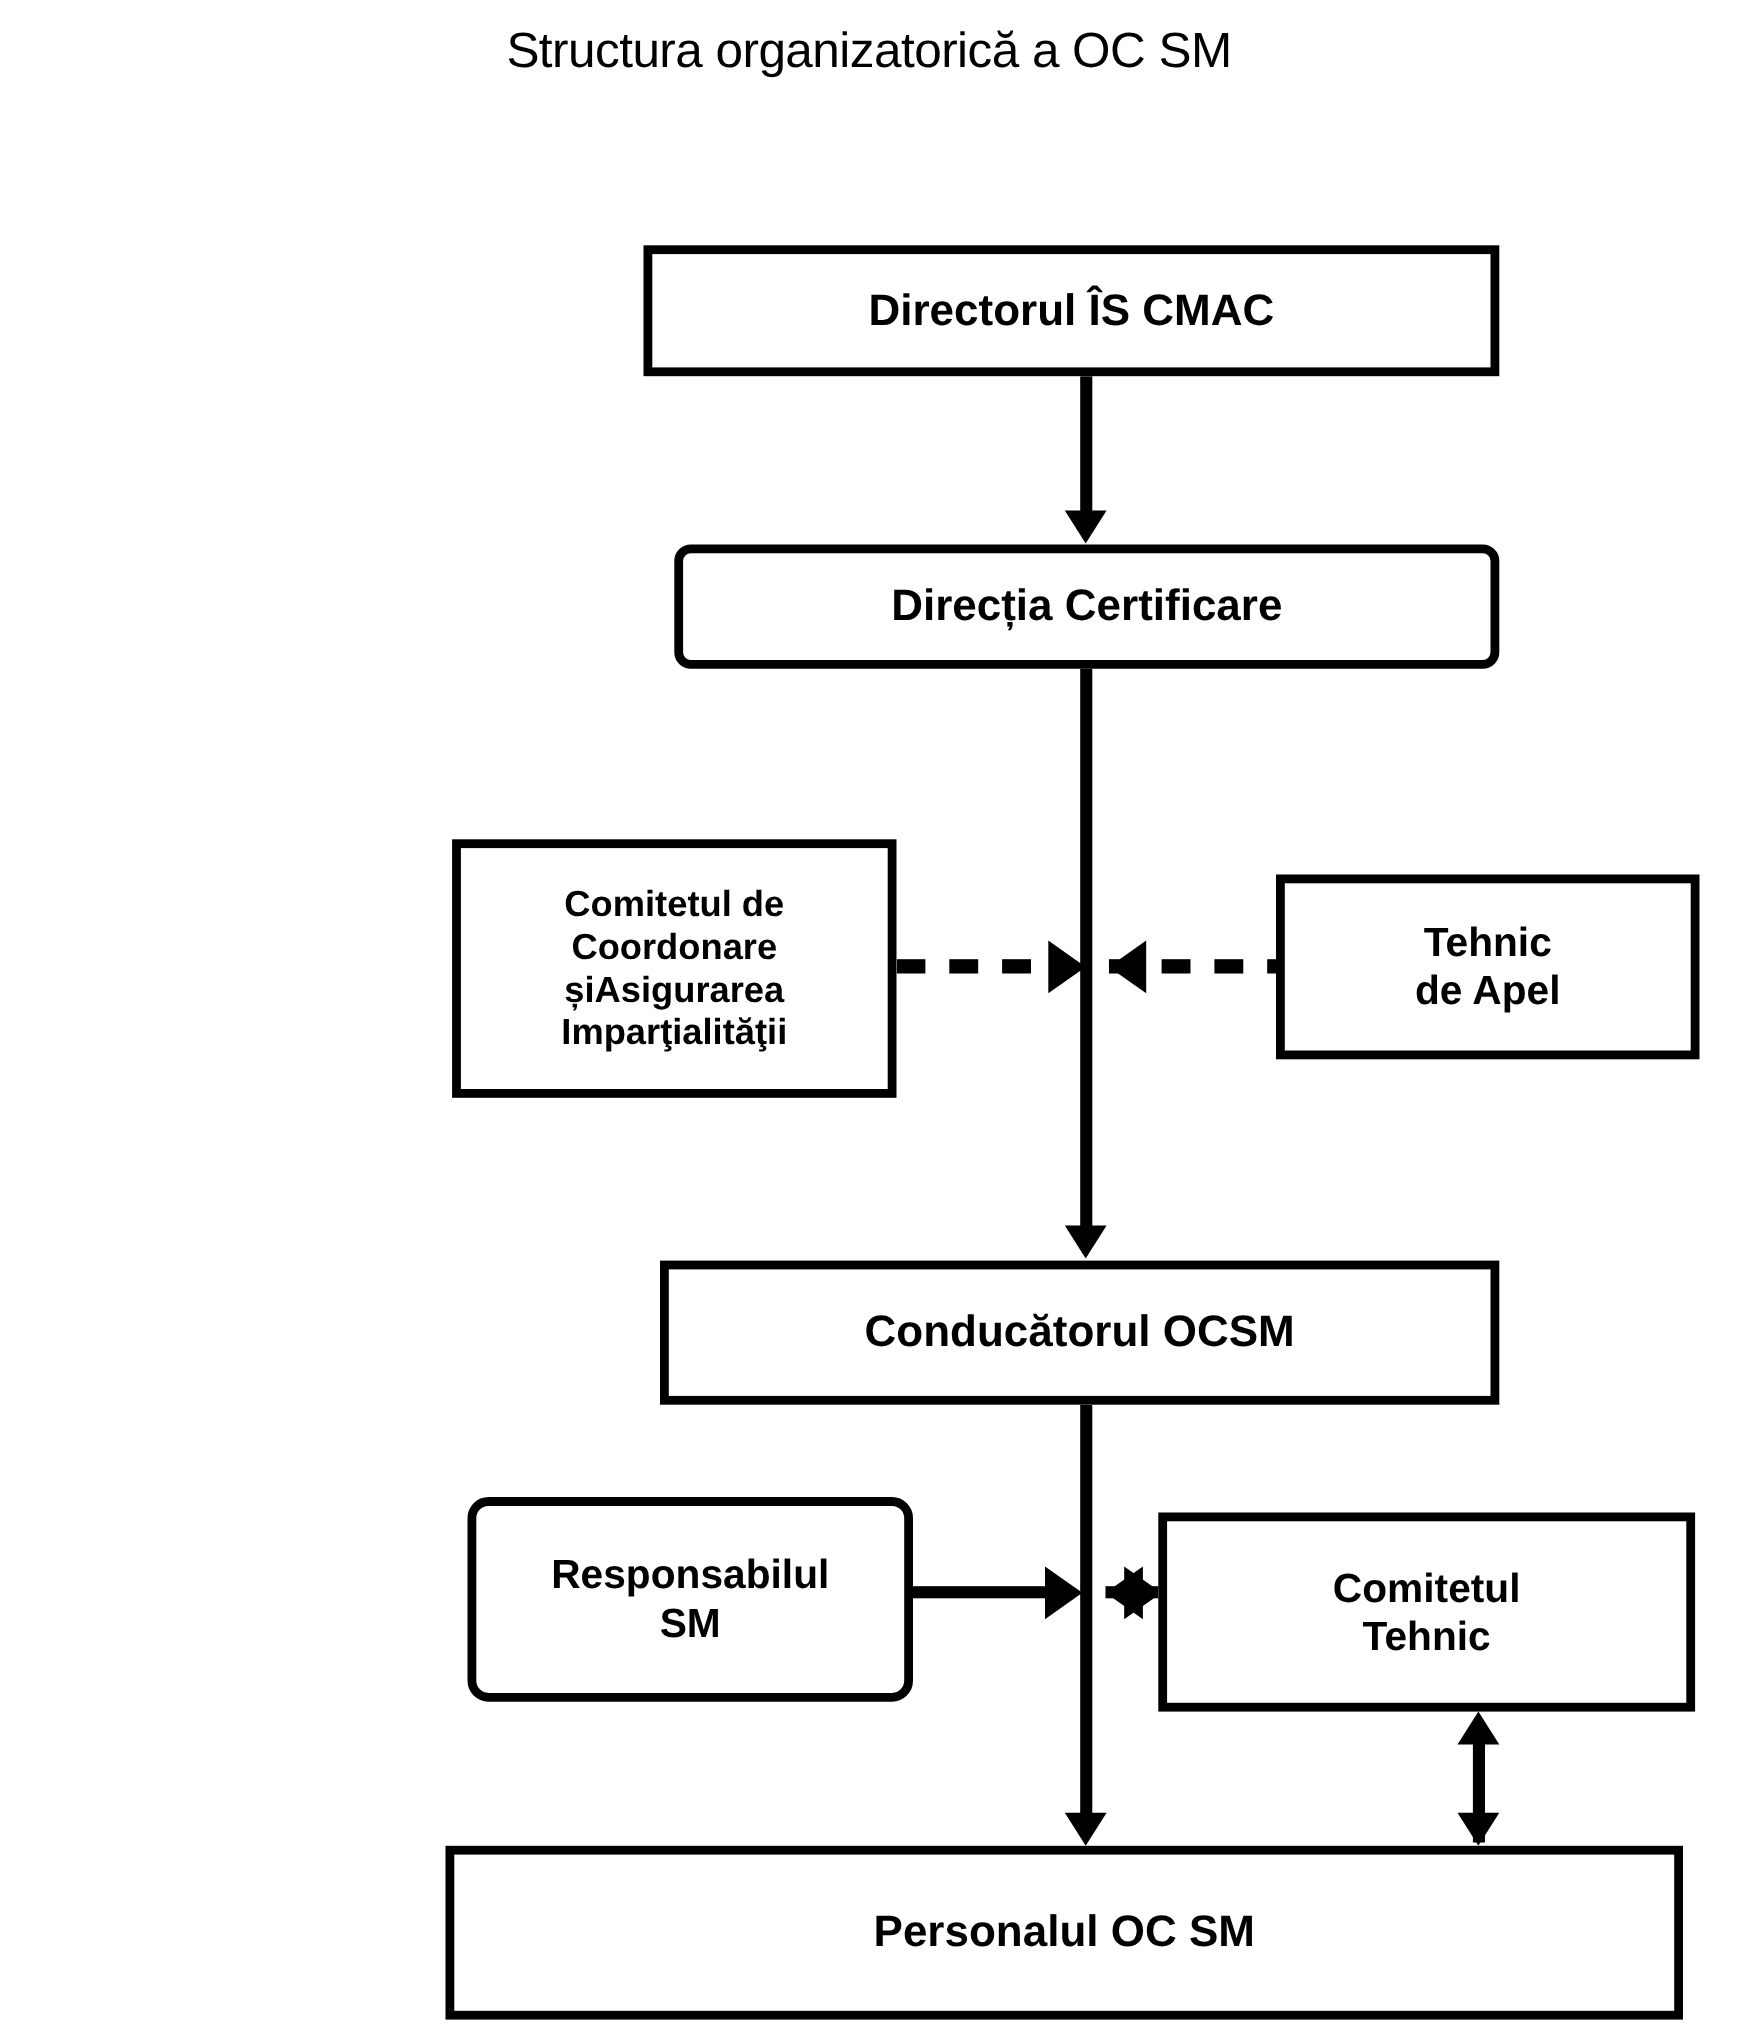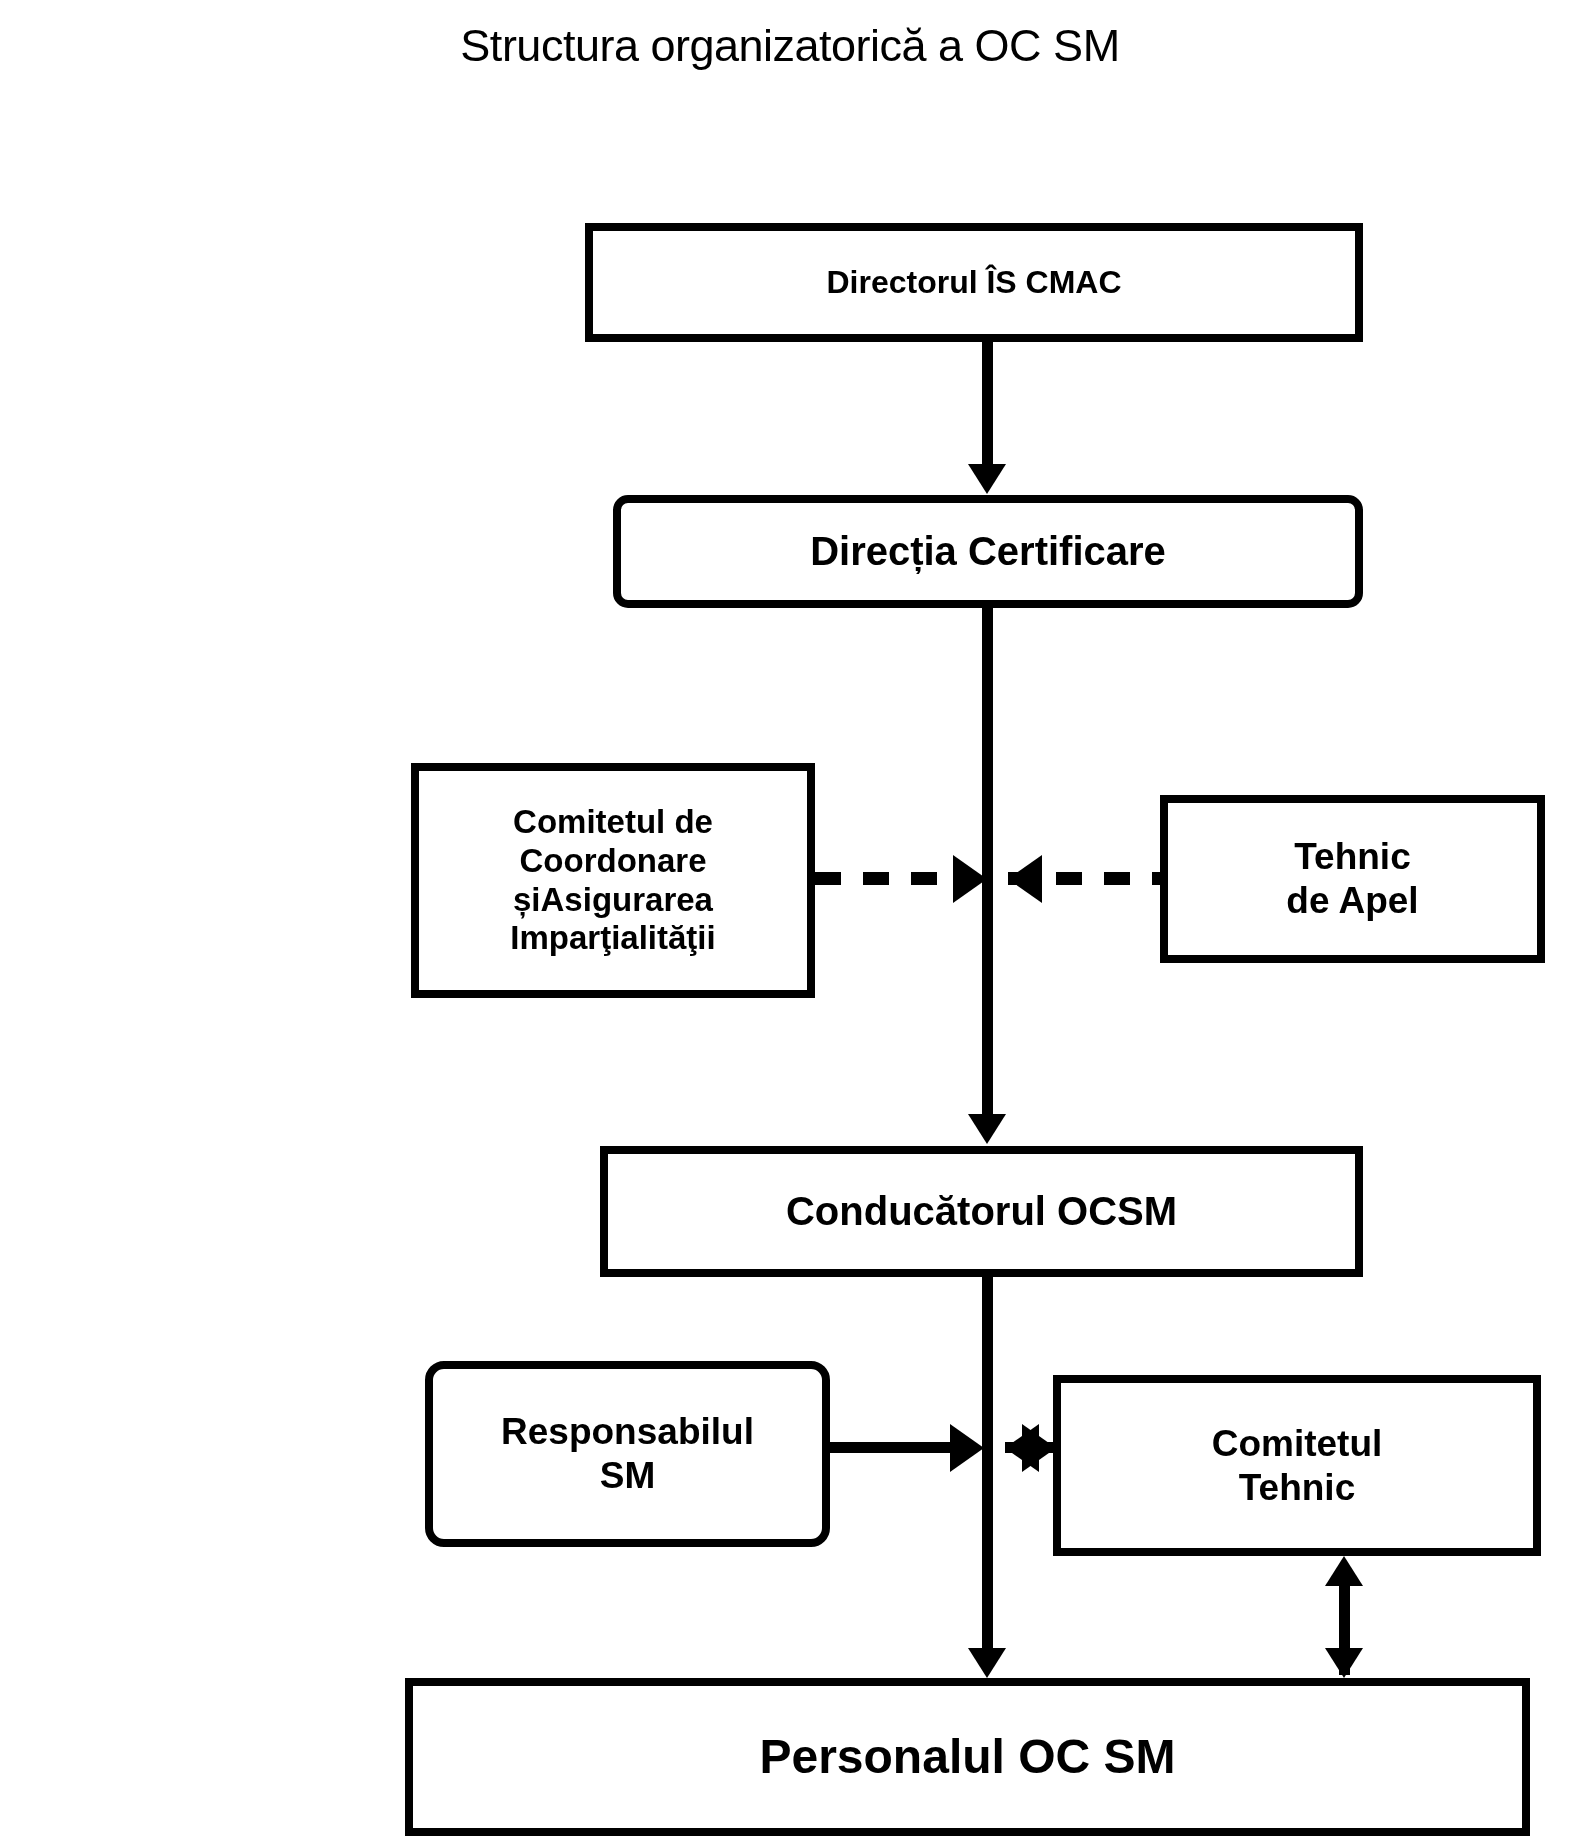--- a/index.html
+++ b/index.html
@@ -40,28 +40,28 @@
     line-height: 1.18;
     z-index: 3;
   }
   .node-label {
     display: block;
     white-space: pre-line;
     padding: 0 6px;
   }
 
   
-  #node-director     { left: 585px;  top: 223px;  width: 778px;  height: 119px; font-size: 32px; }
+  #node-director     { left: 585px;  top: 223px;  width: 778px;  height: 119px; font-size: 40px; }
   #node-directia     { left: 613px;  top: 495px;  width: 750px;  height: 113px; font-size: 40px; border-radius: 15px; }
   #node-comitet-coord{ left: 411px;  top: 763px;  width: 404px;  height: 235px; font-size: 33px; }
   #node-comisia-apel { left: 1160px; top: 795px;  width: 385px;  height: 168px; font-size: 37px; }
   #node-conducator   { left: 600px;  top: 1146px; width: 763px;  height: 131px; font-size: 40px; }
   #node-responsabil  { left: 425px;  top: 1361px; width: 405px;  height: 186px; font-size: 37px; border-radius: 19px; }
   #node-comitet-teh  { left: 1053px; top: 1375px; width: 488px;  height: 181px; font-size: 37px; }
-  #node-personal     { left: 405px;  top: 1678px; width: 1125px; height: 158px; font-size: 48px; }
+  #node-personal     { left: 405px;  top: 1678px; width: 1125px; height: 158px; font-size: 40px; }
 
   
   .conn { position: absolute; z-index: 1; }
   .vline { background: #000000; }
   .hline { background: #000000; }
 
   
   .arrow-down {
     position: absolute;
     width: 0; height: 0;

